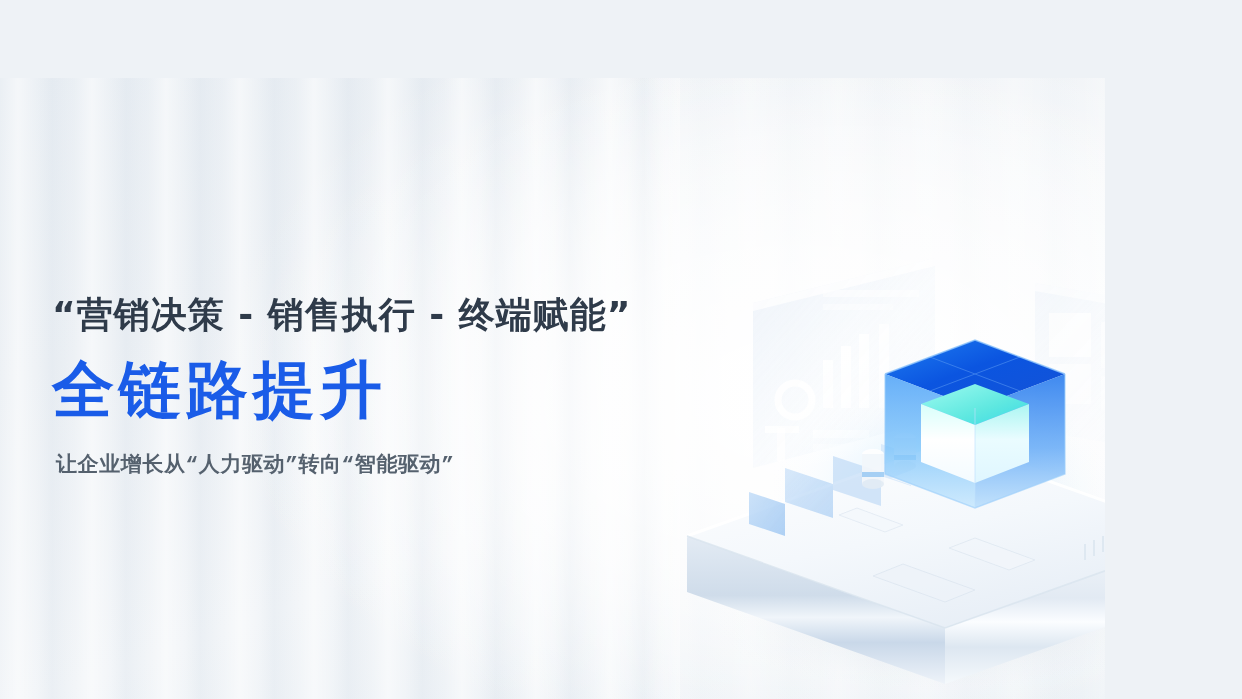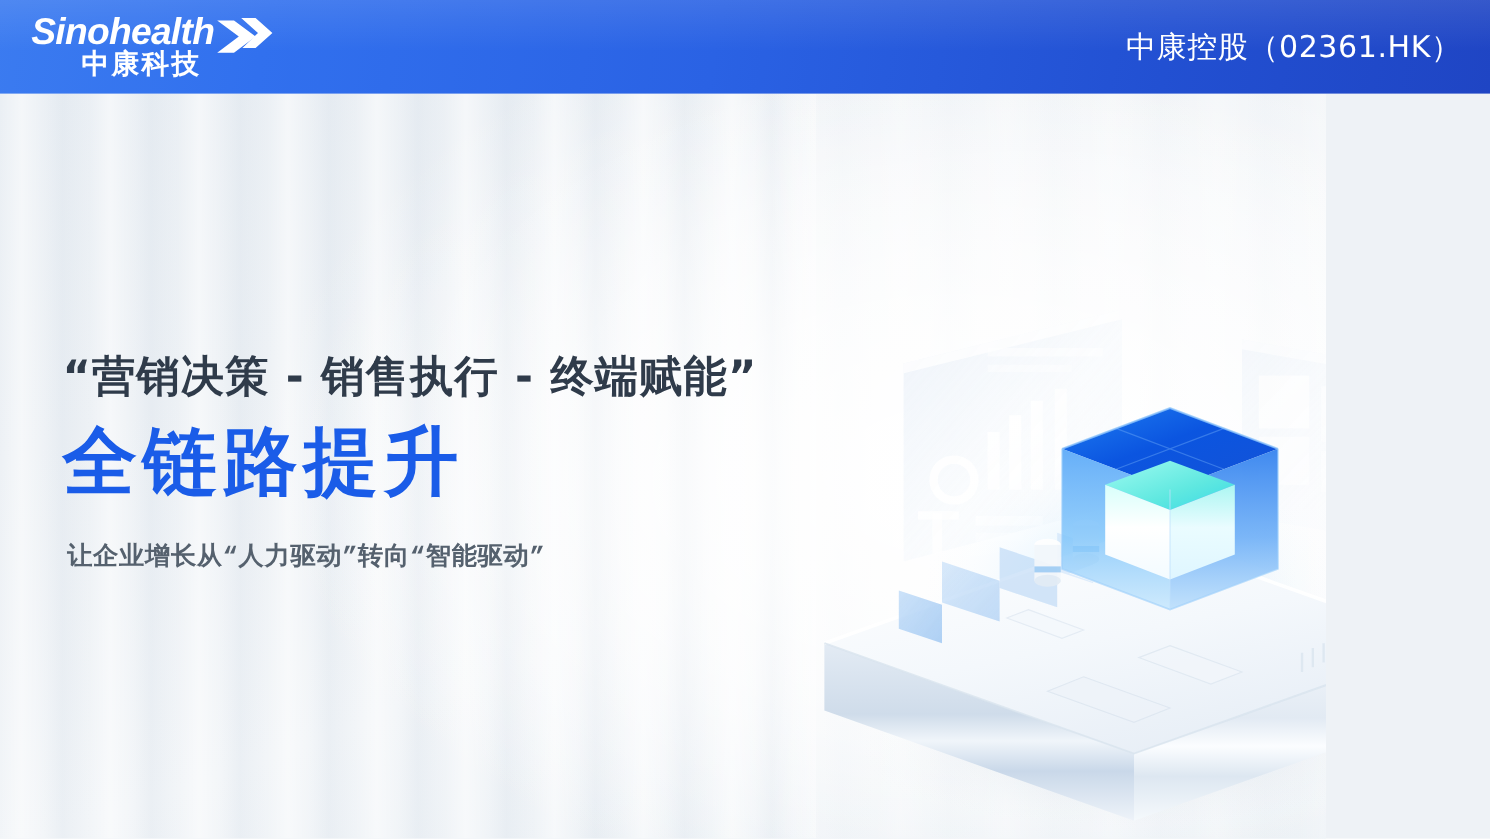--- a/index.html
+++ b/index.html
@@ -154,21 +154,21 @@
     font-family: "DejaVu Sans", sans-serif;
     font-weight: bold;
     font-size: 36px;
     line-height: 48px;
     color: #2f3b4a;
     letter-spacing: 1px;
     white-space: nowrap;
   }
   .headline {
     margin-top: 14px;
-    font-family: Liberation Mono, monospace;
+    font-family: Liberation Sans, sans-serif;
     font-weight: bold;
     font-size: 62px;
     line-height: 74px;
     color: #1a5ce8;
     letter-spacing: 5px;
     white-space: nowrap;
   }
   .subcopy {
     margin-top: 24px;
     margin-left: 4px;
@@ -191,34 +191,20 @@
     z-index: 10;
     pointer-events: none;
   }
   .illus svg { display: block; }
 </style>
 </head>
 <body>
 
 <div class="slide">
 
-  <div class="header">
-    <div class="header-sheen"></div>
-
-    <div class="logo">
-      <div class="logo-word">Sinohealth</div>
-      <div class="logo-cn">中康科技</div>
-      <svg class="logo-mark" viewBox="0 0 50 36">
-        <polygon points="2,4 16,4 34,17.5 16,31 2,31 20,17.5" fill="#ffffff"></polygon>
-        <polygon points="22,2 34,2 48,14.5 34,27 23,27 36,14.5" fill="#ffffff"></polygon>
-      </svg>
-    </div>
-
-    <div class="ticker">中康控股（02361.HK）</div>
-  </div>
 
   <div class="canvas">
     <div class="stripes"></div>
     <div class="stripes-right"></div>
     <div class="wash"></div>
 
     <div class="copy">
       <div class="kicker">“营销决策 - 销售执行 - 终端赋能”</div>
       <div class="headline">全链路提升</div>
       <div class="subcopy">让企业增长从“人力驱动”转向“智能驱动”</div>

